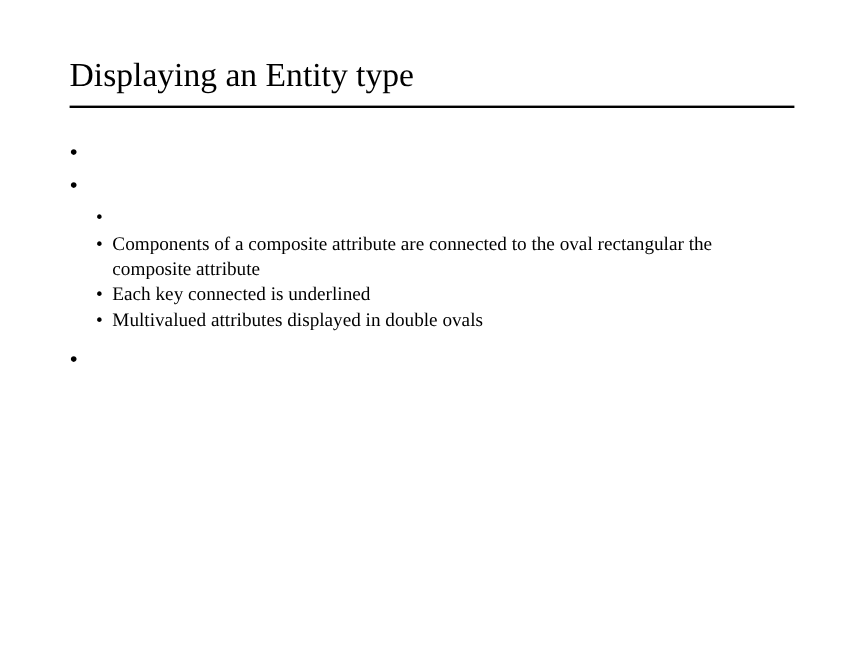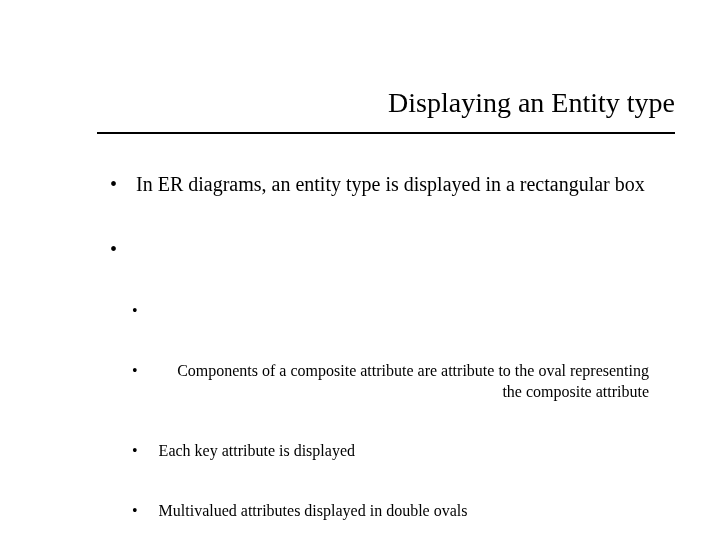--- a/index.html
+++ b/index.html
@@ -1,19 +1,18 @@
 <!DOCTYPE html>
 <html><head>
   <meta charset="utf-8">
   <style>
     * {
-      margin: 13px;
+      margin: 0;
       padding: 0;
       box-sizing: border-box;
-      text-align: right;
     }
     body {
       width: 720px;
       height: 540px;
       background: #ffffff;
       font-family: "Times New Roman", Times, serif;
       color: #000000;
       padding: 48px 58px 0 58px;
     }
     .title {
@@ -58,38 +57,37 @@
 </head>
 <body>
 
 <h1 class="title">Displaying an Entity type</h1>
 <hr class="divider">
 
 <div class="spacer-top"></div>
 
 <div class="bullet-main">
   <span class="dot">•</span>
-  <span>In ER diagrams, an entity type is displayed in a rectangular box</span>
 </div>
 
 <div class="bullet-main">
   <span class="dot">•</span>
 </div>
 
 <div class="sub-group">
   <div class="bullet-sub">
     <span class="dot">•</span>
   </div>
   <div class="bullet-sub">
     <span class="dot">•</span>
-    <span>Components of a composite attribute are attribute to the oval representing the composite attribute</span>
+    <span>Components of a composite attribute are connected to the oval rectangular the composite attribute</span>
   </div>
   <div class="bullet-sub">
     <span class="dot">•</span>
-    <span>Each key attribute is displayed</span>
+    <span>Each key connected is underlined</span>
   </div>
   <div class="bullet-sub">
     <span class="dot">•</span>
     <span>Multivalued attributes displayed in double ovals</span>
   </div>
 </div>
 
 <div class="bullet-main">
   <span class="dot">•</span>
 </div>

